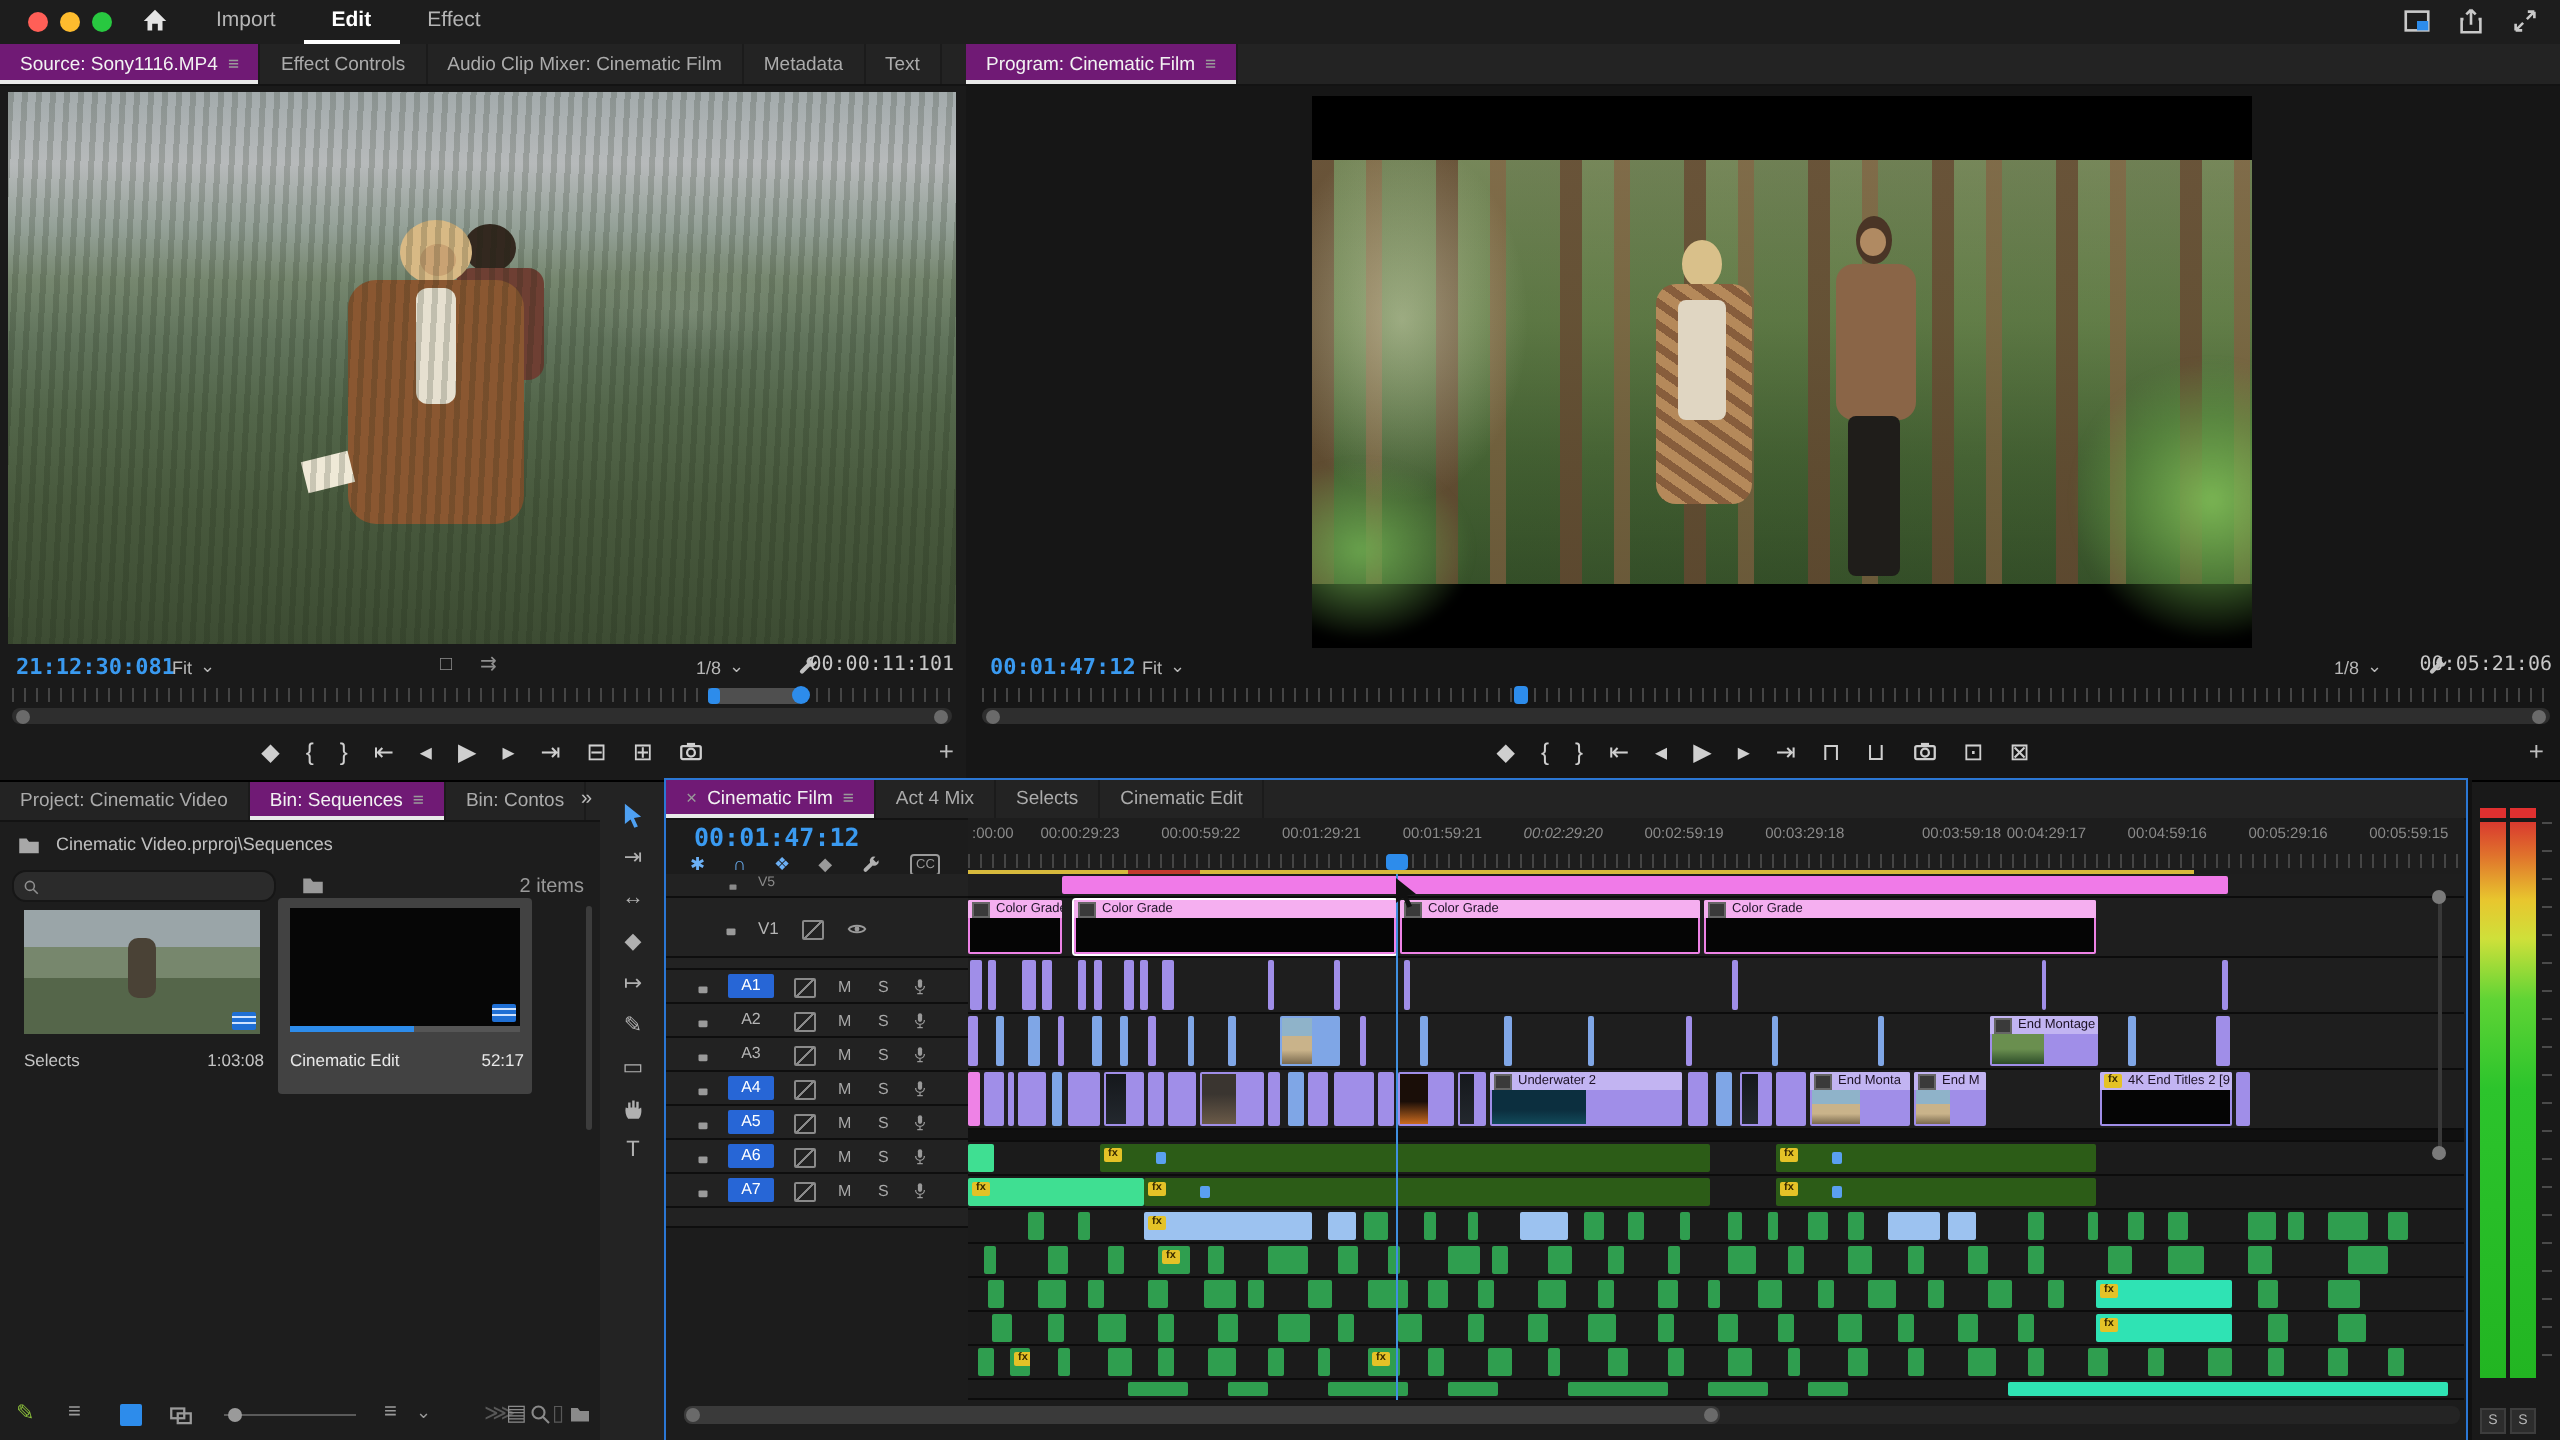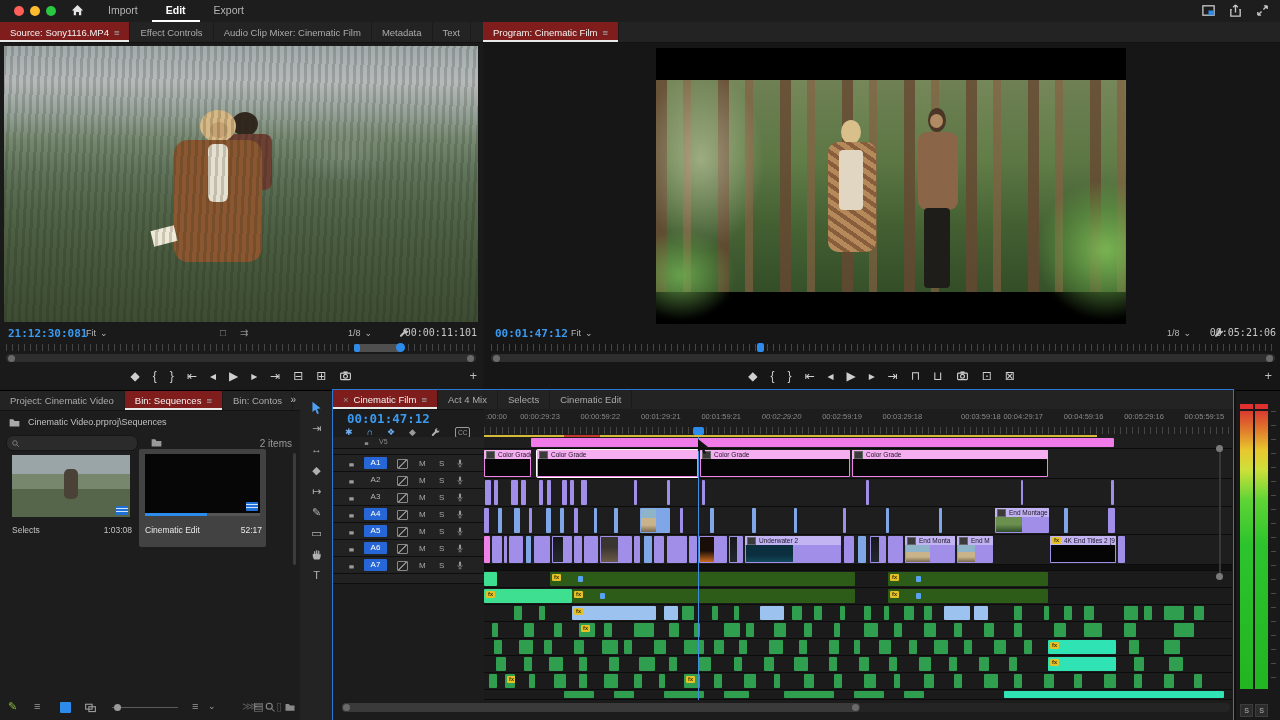--- a/index.html
+++ b/index.html
@@ -14,21 +14,21 @@
   #menu{position:absolute;left:94px;top:0;height:22px;display:flex;}
   .menu-item{padding:0 14px;line-height:21px;font-size:10.5px;color:#b5b5b5;}
   .menu-item.active{color:#fff;border-bottom:2px solid #fff;font-weight:bold;}
   #title{position:absolute;left:400px;right:400px;top:0;text-align:center;line-height:22px;font-size:10.5px;color:#cfcfcf;}
   #title .suffix{color:#8a8a8a;margin-left:4px;}
   #tb-icons{position:absolute;right:10px;top:3px;display:flex;gap:12px;color:#c9c9c9;}
   
   .tabbar{position:absolute;left:0;right:0;top:0;height:20px;background:#232323;border-bottom:1px solid #131313;
           display:flex;font-size:9.5px;color:#ababab;overflow:hidden;}
   .tab{padding:0 10px;line-height:19px;display:flex;gap:5px;align-items:center;border-right:1px solid #1b1b1b;white-space:nowrap;}
-  .tab.active{background:#7f1d1d;color:#f2f2f2;box-shadow:inset 0 -2px 0 #e9e9e9;}
+  .tab.active{background:#701a75;color:#f2f2f2;box-shadow:inset 0 -2px 0 #e9e9e9;}
   
   #src-panel{position:absolute;left:0;top:22px;width:483px;height:368px;background:#1a1a1a;border-right:1px solid #000;}
   #prg-panel{position:absolute;left:483px;top:22px;width:797px;height:368px;background:#161616;}
   .stage{background:#000;overflow:hidden;}
   .ctrlbar{position:absolute;height:19px;font-size:9px;color:#bdbdbd;}
   .tc{font-size:11px;font-weight:bold;color:#3a9af0;}
   .dur{font-size:10px;color:#c8c8c8;}
   .dd{display:flex;gap:4px;align-items:center;color:#b8b8b8;}
   .ticks{position:absolute;height:7px;background:repeating-linear-gradient(90deg,#454545 0 1px,transparent 1px 6px);}
   .sbar{position:absolute;height:8px;background:#2e2e2e;border-radius:4px;}
@@ -162,21 +162,21 @@
   <div id="topbar">
     <div class="light" style="left:14px;background:#ff5f57"></div>
     <div class="light" style="left:30px;background:#febc2e"></div>
     <div class="light" style="left:46px;background:#28c840"></div>
     <svg class="ic" style="position:absolute;left:70px;top:3px;width:15px;height:15px;color:#e4e4e4">
         <use href="#i-home"></use>
       </svg>
     <div id="menu">
         <div class="menu-item">Import</div>
         <div class="menu-item active">Edit</div>
-        <div class="menu-item">Export</div>
+        <div class="menu-item">Effect</div>
       </div>
     <div id="tb-icons">
       <svg class="ic" style="width:15px;height:15px">
           <use href="#i-ws"></use>
         </svg>
       <svg class="ic" style="width:15px;height:15px">
           <use href="#i-share"></use>
         </svg>
       <svg class="ic" style="width:15px;height:15px">
           <use href="#i-expand"></use>
@@ -455,20 +455,30 @@
         <span class="rlabel" style="left: 599.6px; transform: translateX(-50%);">00:04:59:16</span>
         <span class="rlabel" style="left: 660px; transform: translateX(-50%);">00:05:29:16</span>
         <span class="rlabel" style="left: 720.4px; transform: translateX(-50%);">00:05:59:15</span>
       </div>
     <div id="tl-heads" style="height: 263px;">
         <div class="hrow" style="height: 12px;">
           <svg class="ic" style="height: 7px; width: 7px; color: rgb(138, 138, 138); position: absolute; left: 30px; top: 2px; stroke: none;">
             <use href="#i-lock"></use>
           </svg>
           <span class="tname" style="left: 46px; top: 1px; font-size: 7px; color: rgb(138, 138, 138);">V5</span>
+        </div>
+        <div class="hrow" style="height: 30px;">
+          <svg class="ic" style="height: 9px; width: 9px; color: rgb(154, 154, 154); position: absolute; left: 28px; top: 10.5px; stroke: none;">
+            <use href="#i-lock"></use>
+          </svg>
+          <span class="tname" style="left: 46px; top: 9.5px;">V1</span>
+          <div class="syncbox" style="left: 68px; top: 10.5px;"></div>
+          <svg class="ic" style="height: 11px; width: 11px; color: rgb(154, 154, 154); position: absolute; left: 90px; top: 9.5px;">
+            <use href="#i-eye"></use>
+          </svg>
         </div>
         <div class="hrow" style="height: 6px;"></div>
         <div class="hrow" style="height: 17px;">
           <svg class="ic" style="height: 9px; width: 9px; color: rgb(154, 154, 154); position: absolute; left: 14px; top: 4px; stroke: none;">
             <use href="#i-lock"></use>
           </svg>
           <span class="tname blue" style="left: 31px; top: 2px; width: 23px; height: 12px; line-height: 12px; font-size: 8px;">A1</span>
           <div class="syncbox" style="left: 64px; top: 4px;"></div>
           <span class="msbtn" style="left: 86px; top: 4px;">M</span>
           <span class="msbtn" style="left: 106px; top: 4px;">S</span>

